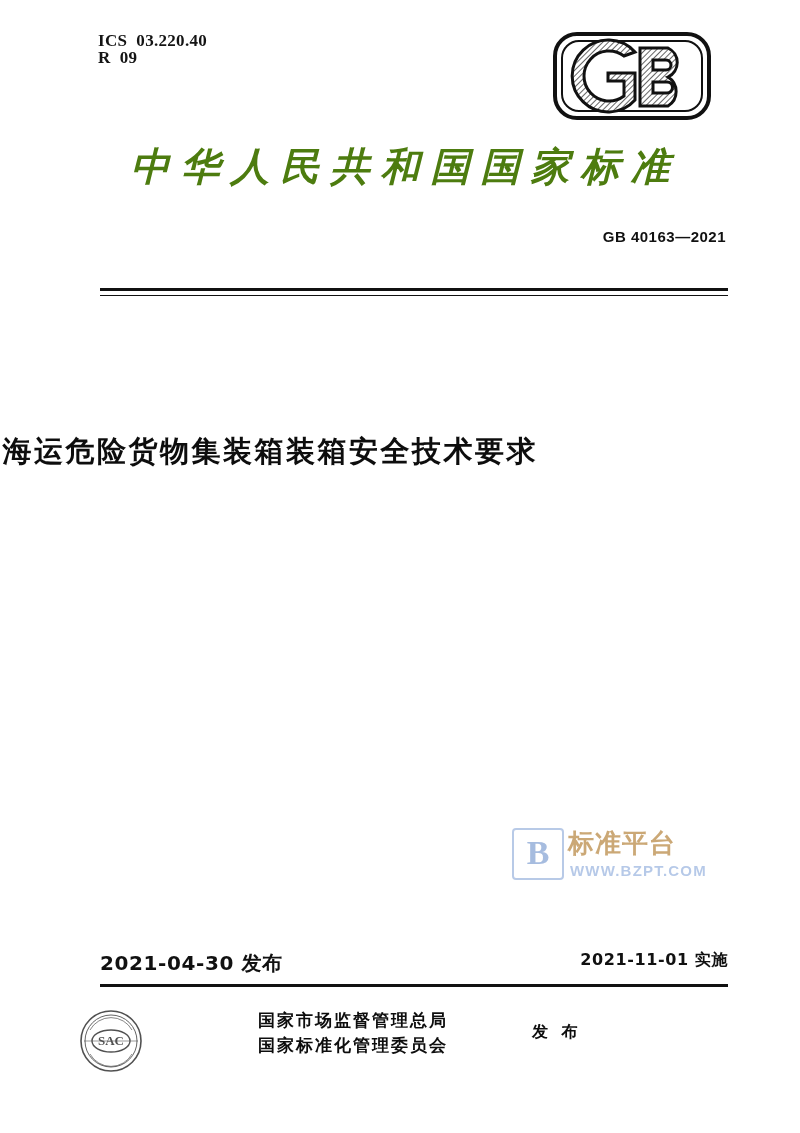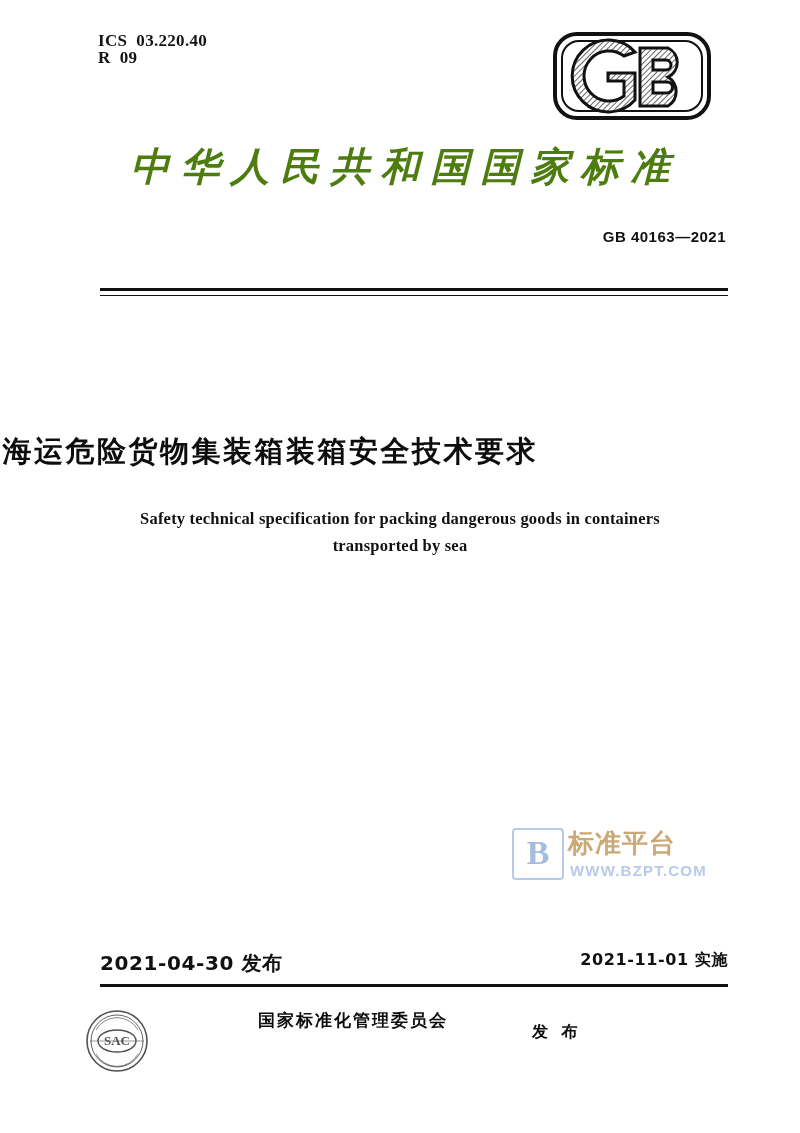--- a/index.html
+++ b/index.html
@@ -213,21 +213,21 @@
     font-family: "DejaVu Sans", "Liberation Sans", sans-serif;
     font-size: 16px;
     font-weight: bold;
     letter-spacing: 4px;
     color: #0d0d0d;
   }
 
   
   .emblem {
     position: absolute;
-    left: 84px;
+    left: 78px;
     top: 1008px;
     width: 66px;
     height: 66px;
     opacity: 0.85;
   }
 </style>
 </head>
 <body>
 
 <div class="page">
@@ -262,25 +262,20 @@
   </div>
 
   <div class="national-title">中华人民共和国国家标准</div>
 
   <div class="std-number">GB 40163—2021</div>
 
   <div class="rule-top"></div>
   <div class="rule-thin"></div>
 
   <div class="doc-title-cn">海运危险货物集装箱装箱安全技术要求</div>
-  <div class="doc-title-en">
-    <span>Safety technical specification for packing dangerous goods in containers</span>
-    <br>
-    <span>transported by sea</span>
-  </div>
 
   <div class="watermark">
     <div class="wm-badge">B</div>
     <div class="wm-main">标准平台</div>
     <div class="wm-sub">WWW.BZPT.COM</div>
   </div>
 
   <div class="date-issue">2021-04-30 发布</div>
   <div class="date-impl">2021-11-01 实施</div>
   <div class="rule-bottom"></div>
@@ -291,17 +286,18 @@
       <circle cx="33" cy="33" r="26" fill="none" stroke="#333333" stroke-width="0.9"></circle>
       <ellipse cx="33" cy="33" rx="19" ry="11" fill="none" stroke="#333333" stroke-width="1.4"></ellipse>
       <text x="33" y="37" font-family="Liberation Serif, serif" font-size="13" font-weight="bold" text-anchor="middle" fill="#333333">SAC</text>
       <path d="M12 22 a24 24 0 0 1 42 0" fill="none" stroke="#333333" stroke-width="0.7"></path>
       <path d="M12 46 a24 24 0 0 0 42 0" fill="none" stroke="#333333" stroke-width="0.7"></path>
       <line x1="6" y1="33" x2="60" y2="33" stroke="#333333" stroke-width="0.6"></line>
     </svg>
   </div>
 
   <div class="issuer">
+    <div>国家市场监督管理总局</div>
     <div>国家标准化管理委员会</div>
   </div>
   <div class="issue-word">发 布</div>
 
 </div>
 
 </body></html>

